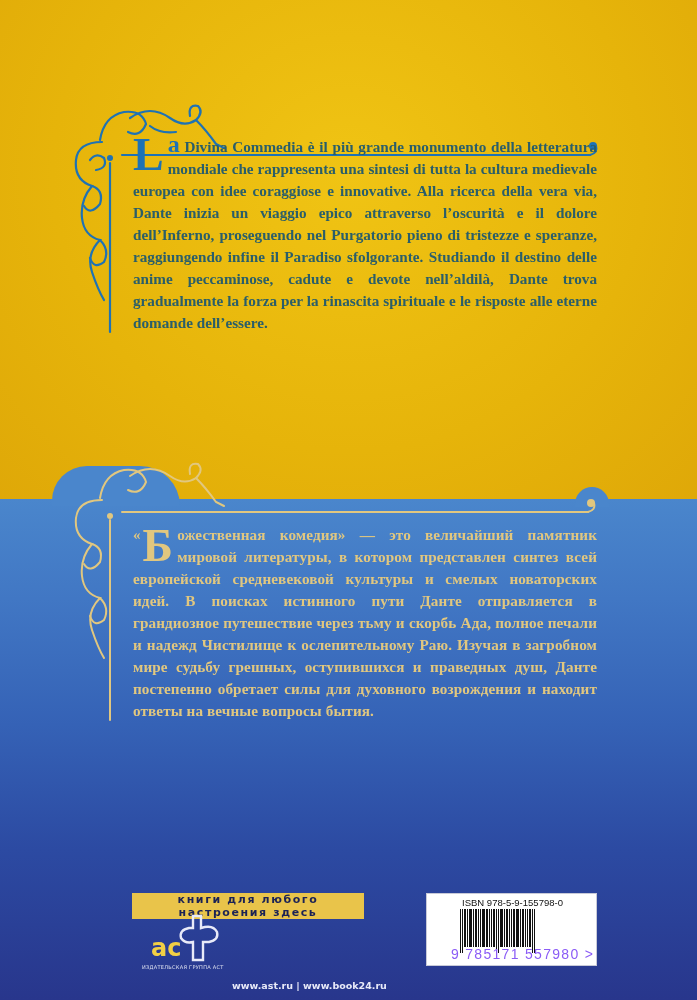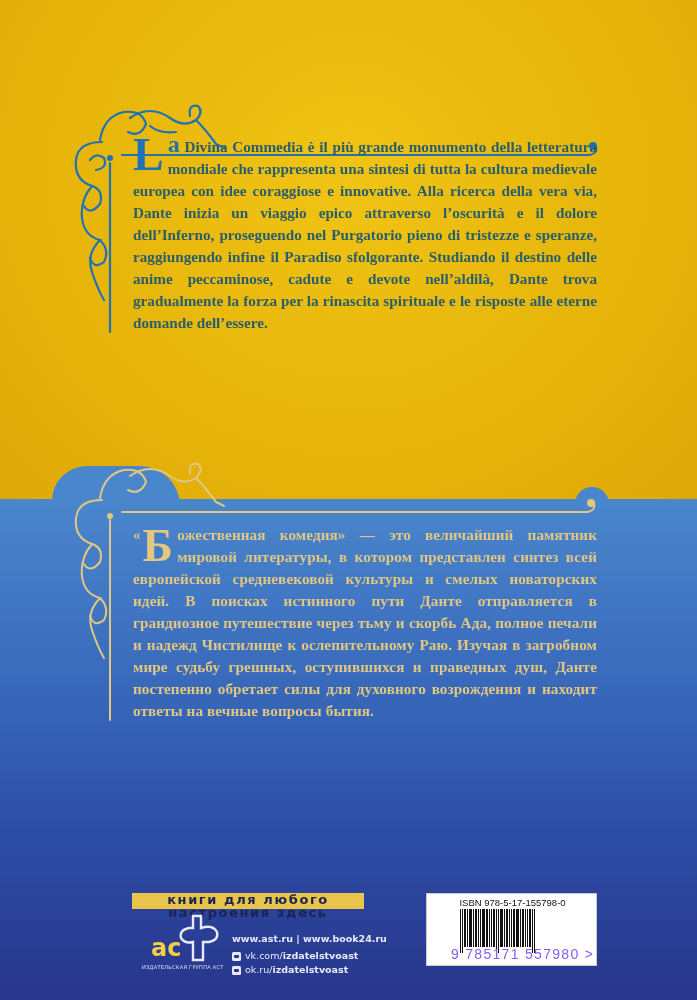--- a/index.html
+++ b/index.html
@@ -49,42 +49,42 @@
     margin-right: 4px;
     margin-top: 2px;
     font-weight: bold;
   }
   .text-it .dropcap { color: #1e72b5; }
   .text-ru .dropcap { color: #e1c77f; }
   .quote-mark { float: left; font-size: 15px; line-height: 22px; margin-right: 2px; }
   .big-a { color: #1e72b5; font-size: 24px; }
 
   .slogan {
-    position: absolute; left: 132px; top: 893px; width: 232px; height: 16px;
+    position: absolute; left: 132px; top: 893px; width: 232px; height: 26px;
     background: #e9c44a;
     color: #1b2255;
     font-family: "DejaVu Sans", sans-serif;
-    font-size: 13px; font-weight: bold;
+    font-size: 11px; font-weight: bold;
     letter-spacing: 1.6px;
     text-align: center; line-height: 13px;
   }
   .logo {
     position: absolute; left: 147px; top: 910px; width: 80px; height: 64px;
   }
   .logo-caption {
     position: absolute; left: 142px; top: 964px; width: 100px;
     font-family: "DejaVu Sans", sans-serif;
     font-size: 5px; color: #dde0f0; letter-spacing: 0.3px;
   }
   .links {
     position: absolute; left: 232px; top: 931px;
     font-family: "DejaVu Sans", sans-serif; font-size: 9.5px;
     color: #e8eaf8;
   }
-  .links .row { height: 14px; line-height: 14px; white-space: nowrap; display: flex; align-items: center; }
+  .links .row { height: 14px; line-height: 14px; white-space: nowrap; display: flex; align-items: center; margin-top: 47px; }
   .links .web { font-weight: bold; height: 16px; line-height: 16px; margin-bottom: 2px; }
   .links .ic {
     display: inline-block; width: 9px; height: 9px; background: #e8eaf8;
     border-radius: 1.5px; margin-right: 4px; position: relative;
   }
   .links .ic::after {
     content: ""; position: absolute; left: 2px; top: 3px; width: 5px; height: 3px;
     background: #28368c; border-radius: 1px;
   }
   .links b { font-weight: bold; }
@@ -186,21 +186,21 @@
       <b>izdatelstvoast</b>
   </div>
   <div class="row">
     <span class="ic"></span>
     <span>ok.ru/</span>
       <b>izdatelstvoast</b>
   </div>
 </div>
 
 <div class="barcode-box">
-  <div class="isbn-top">ISBN 978-5-17-155798-0</div>
+  <div class="isbn-top">ISBN 978-5-9-155798-0</div>
   <div class="bars">
     <span class="g" style="width:1px"></span>
       <span class="g" style="width:1px"></span>
     <span style="width:2px"></span>
       <span style="width:1px"></span>
       <span style="width:3px"></span>
       <span style="width:1px"></span>
     <span style="width:2px"></span>
       <span style="width:1px"></span>
       <span style="width:1px"></span>

